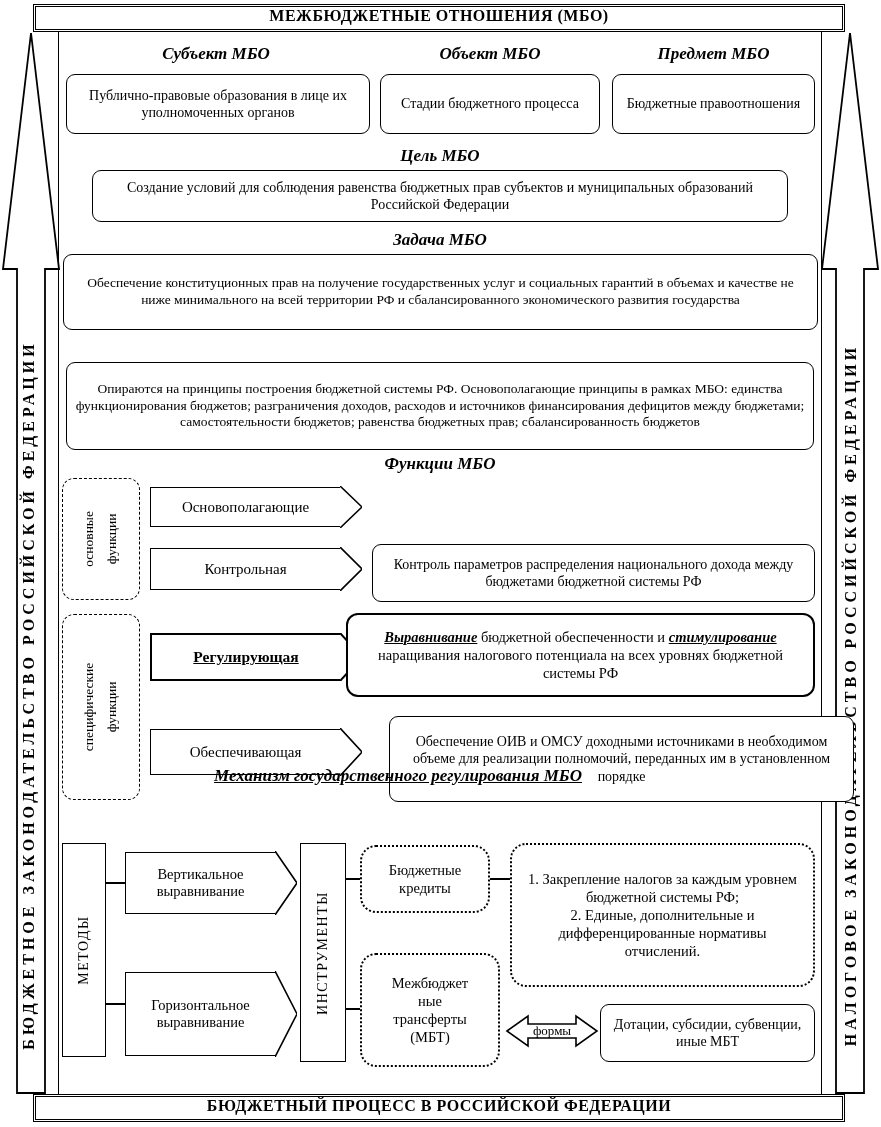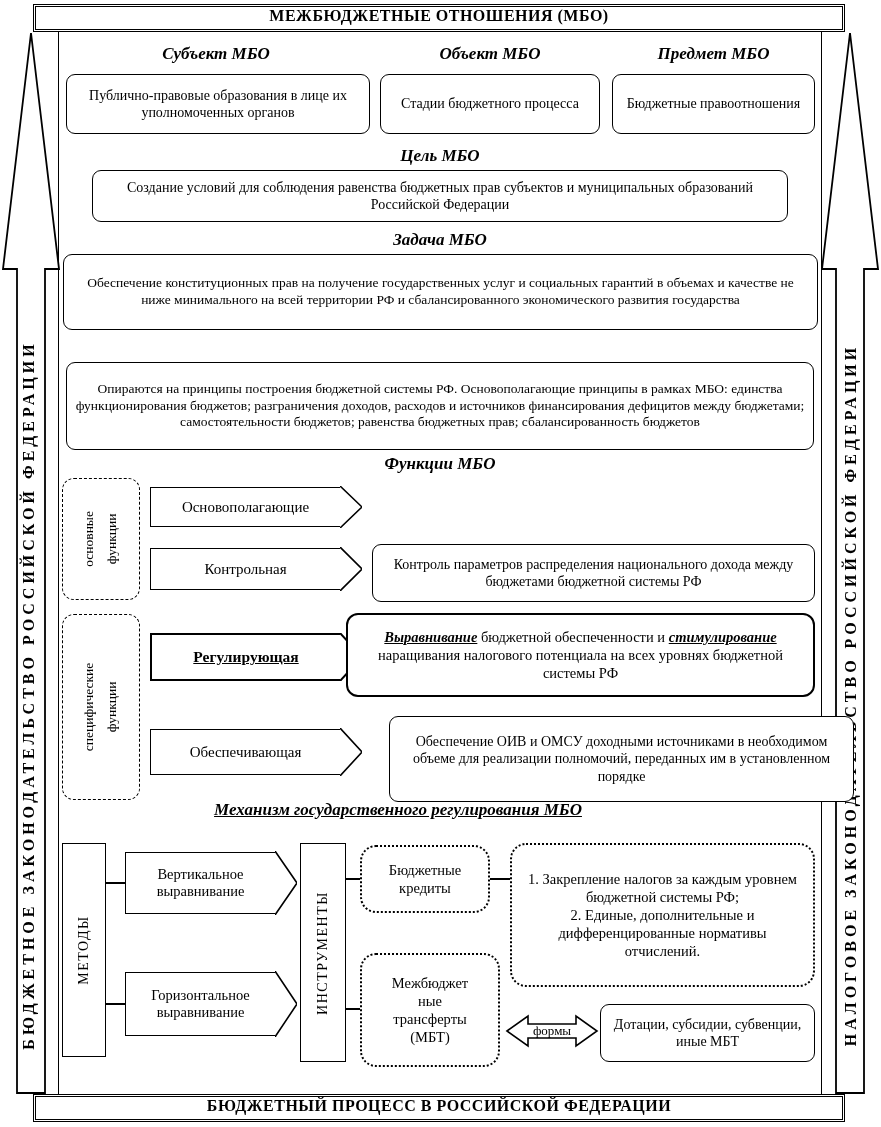--- a/index.html
+++ b/index.html
@@ -124,36 +124,36 @@
   <div class="pent abs" style="left:150px;top:729px;width:190px;height:46px;">
     <span class="plabel">Обеспечивающая</span>
     <svg class="tip" viewBox="0 0 22 100" preserveAspectRatio="none">
         <path d="M0,0 L22,50 L0,100" fill="#ffffff" stroke="#000000" stroke-width="1.6" vector-effect="non-scaling-stroke"></path>
       </svg>
   </div>
   <div class="rbox abs" style="left:350px;top:716px;width:465px;height:86px;margin-left:39px;">
     <span>Обеспечение ОИВ и ОМСУ доходными источниками в необходимом объеме для реализации полномочий, переданных им в установленном порядке</span>
   </div>
 
-  <div class="hdr u abs" style="left:58px;top:798px;width:680px;">Механизм государственного регулирования МБО</div>
+  <div class="hdr u abs" style="left:58px;top:764px;width:680px;">Механизм государственного регулирования МБО</div>
 
   <div class="rect vwrap abs" style="left:62px;top:843px;width:44px;height:214px;">
     <span class="vrot" style="font-size:14px;letter-spacing:1.5px;">МЕТОДЫ</span>
   </div>
 
   <div class="line" style="left:106px;top:882px;width:19px;"></div>
   <div class="line" style="left:106px;top:1003px;width:19px;"></div>
 
   <div class="pent abs" style="left:125px;top:852px;width:150px;height:62px;font-size:14.5px;">
     <span class="plabel">Вертикальное выравнивание</span>
     <svg class="tip" viewBox="0 0 22 100" preserveAspectRatio="none">
         <path d="M0,0 L22,50 L0,100" fill="#ffffff" stroke="#000000" stroke-width="1.6" vector-effect="non-scaling-stroke"></path>
       </svg>
   </div>
-  <div class="pent abs" style="left:125px;top:972px;width:150px;height:64px;font-size:14.5px;justify-content:center;">
+  <div class="pent abs" style="left:125px;top:972px;width:150px;height:84px;font-size:14.5px;justify-content:center;">
     <span class="plabel">Горизонтальное выравнивание</span>
     <svg class="tip" viewBox="0 0 22 100" preserveAspectRatio="none">
         <path d="M0,0 L22,50 L0,100" fill="#ffffff" stroke="#000000" stroke-width="1.6" vector-effect="non-scaling-stroke"></path>
       </svg>
   </div>
 
   <div class="rect vwrap abs" style="left:300px;top:843px;width:46px;height:219px;">
     <span class="vrot" style="font-size:14px;letter-spacing:1.5px;">ИНСТРУМЕНТЫ</span>
   </div>
 

